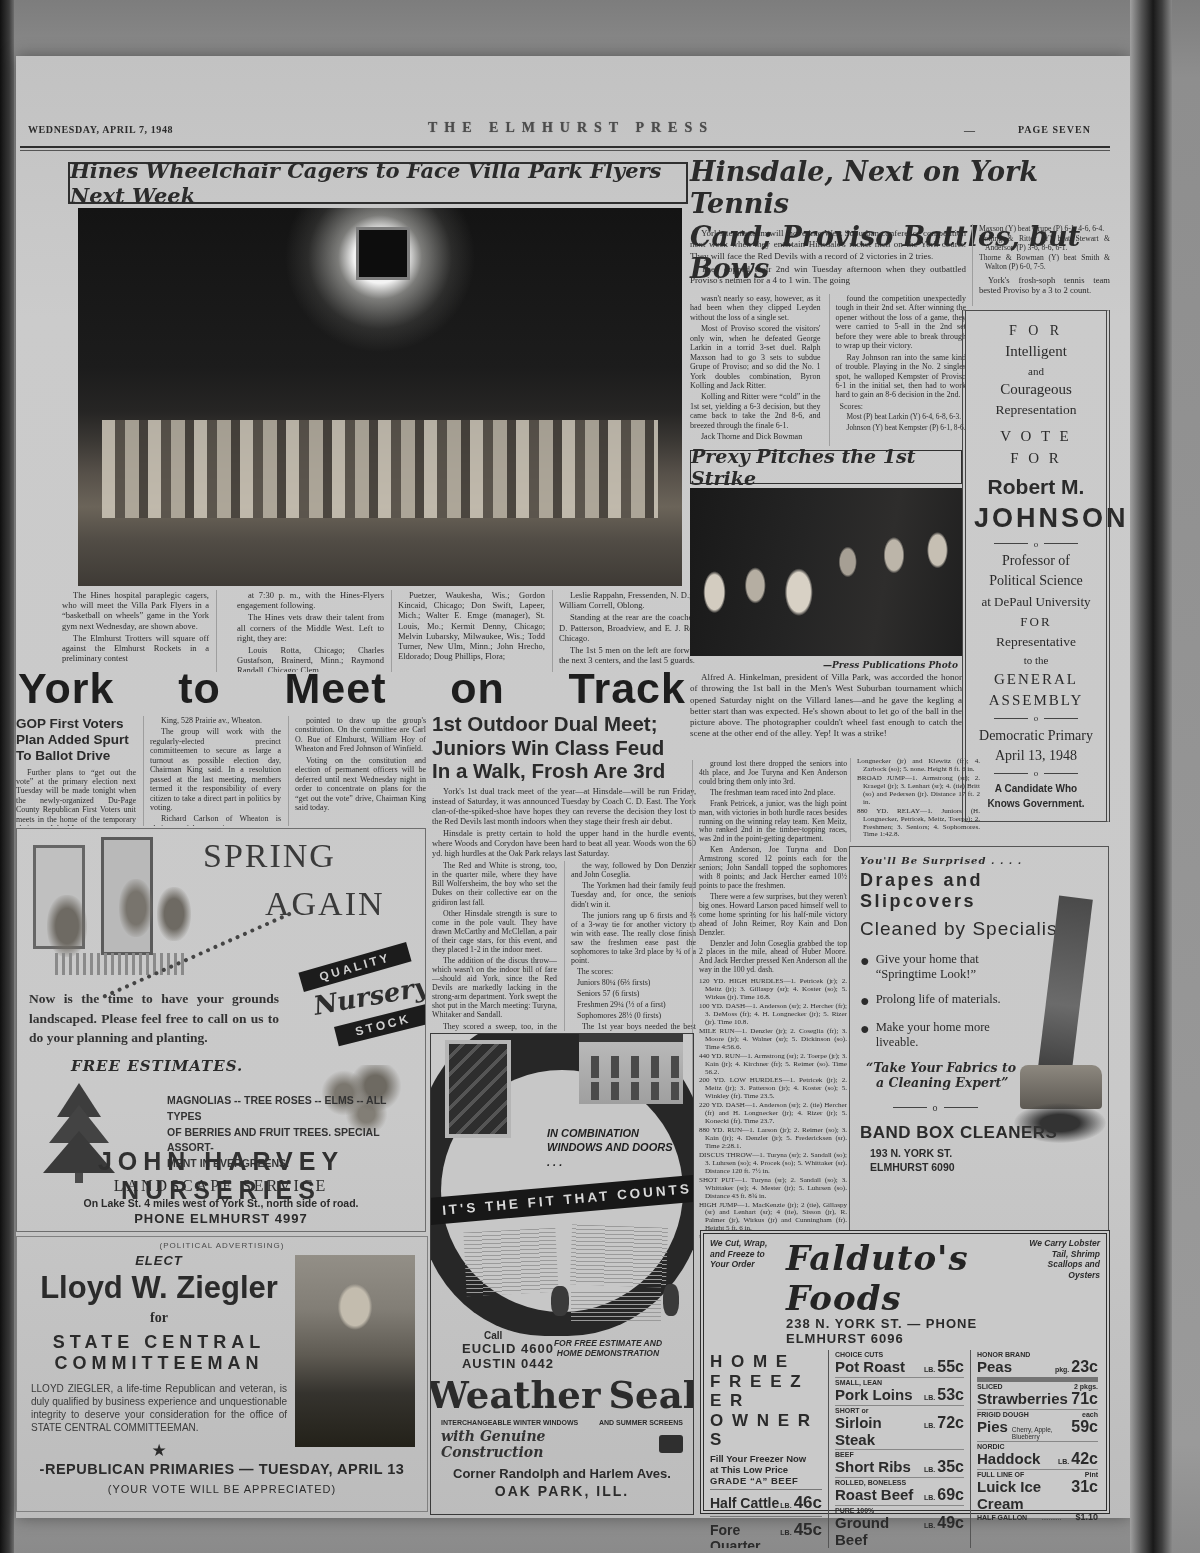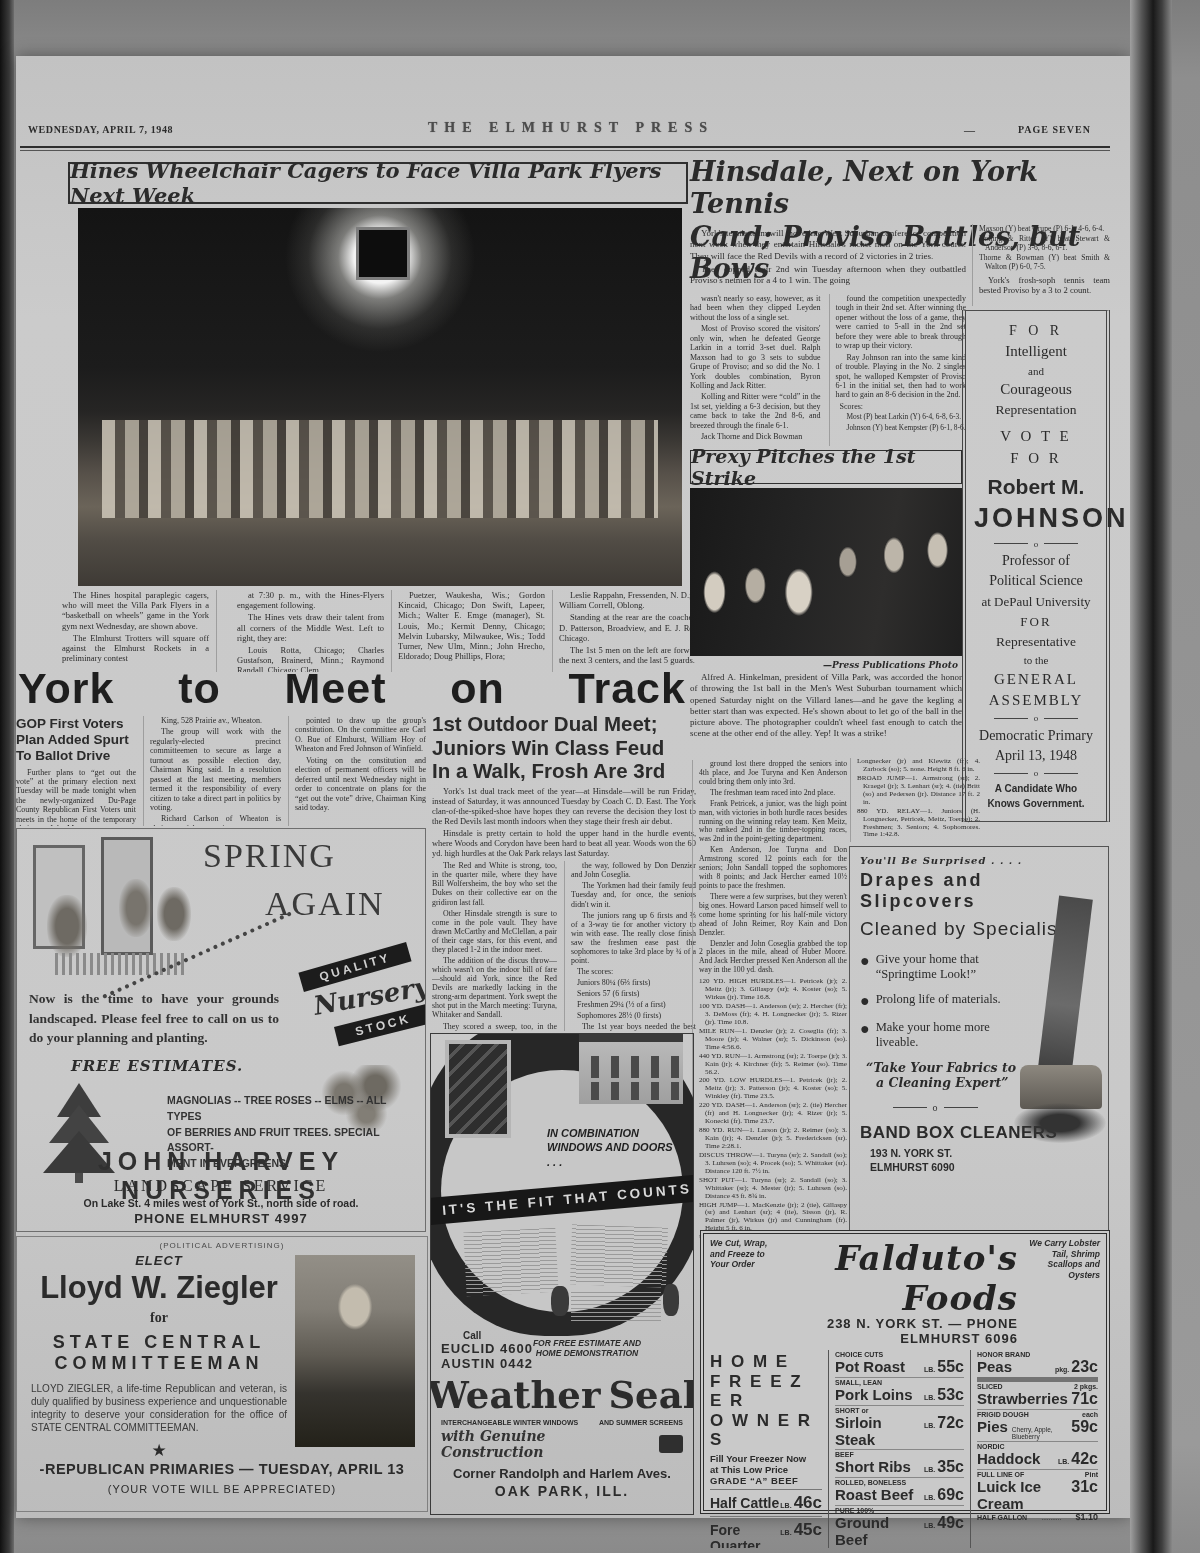--- a/index.html
+++ b/index.html
@@ -322,21 +322,21 @@
       </div>
       <div class="ab sans" style="left:116px;top:92px;width:128px;font-size:11px;font-weight:700;font-style:italic;color:#1f1f1f;line-height:1.3">IN COMBINATION WINDOWS AND DOORS . . .</div>
       <div class="ab sans" style="left:-6px;top:152px;width:284px;height:27px;background:#181818;color:#d8d8d8;font-size:13.5px;font-weight:700;letter-spacing:3px;text-align:center;line-height:27px;transform:rotate(-5deg)">IT'S THE FIT THAT COUNTS</div>
       <div class="ab tinyprint" style="left:34px;top:196px;width:92px;height:64px;transform:rotate(-3deg)"></div>
       <div class="ab tinyprint" style="left:140px;top:192px;width:96px;height:60px;transform:rotate(2deg)"></div>
       <div class="ab tinyprint" style="left:140px;top:258px;width:90px;height:30px"></div>
       <div class="ab" style="left:120px;top:252px;width:18px;height:30px;border-radius:40%;background:#3a3a3a"></div>
       <div class="ab" style="left:232px;top:250px;width:16px;height:32px;border-radius:40%;background:#3a3a3a"></div>
     </div>
     <div style="margin-top:296px;padding:0 10px">
-      <div style="display:flex;justify-content:flex-start">
+      <div style="display:flex;justify-content:center">
         <div>
           <div class="sans" style="font-size:10px;font-weight:700;padding-left:22px">Call</div>
           <div class="sans" style="font-size:13px;font-weight:700;letter-spacing:1px">EUCLID 4600</div>
           <div class="sans" style="font-size:13px;font-weight:700;letter-spacing:1px">AUSTIN 0442</div>
         </div>
         <div class="sans" style="font-size:8.5px;font-weight:700;font-style:italic;text-align:center;margin-top:8px">
           <div>FOR FREE ESTIMATE AND</div>
           <div>HOME DEMONSTRATION</div>
         </div>
       </div>
@@ -370,21 +370,21 @@
       <div style="font-size:17px;margin-top:6px">★</div>
     </div>
     <div class="ab photo" id="ziegler-photo" style="right:12px;top:18px;width:120px;height:192px"></div>
     <div class="ab sans" style="left:0;top:224px;width:100%;text-align:center;font-size:14.5px;font-weight:700;letter-spacing:.5px">-REPUBLICAN PRIMARIES — TUESDAY, APRIL 13</div>
     <div class="ab sans" style="left:0;top:246px;width:100%;text-align:center;font-size:11px;letter-spacing:1px">(YOUR VOTE WILL BE APPRECIATED)</div>
   </div>
 
   <div class="ab" style="left:684px;top:1174px;width:410px;height:284px;border:4px double #2e2e2e;padding:4px 6px;background:#c9c9c9">
     <div style="display:flex;align-items:flex-start;gap:4px">
       <div class="sans" style="width:72px;font-size:8.5px;font-weight:700;font-style:italic;line-height:1.25">We Cut, Wrap, and Freeze to Your Order</div>
-      <div style="flex:1;text-align:right">
+      <div style="flex:1;text-align:left">
         <div style="font-family:'DejaVu Serif',serif;font-style:italic;font-weight:700;font-size:34px;letter-spacing:1px;color:#242424">Falduto's Foods</div>
         <div class="sans" style="font-size:13px;font-weight:700;letter-spacing:1px;margin-top:-2px">238 N. YORK ST.  —  PHONE ELMHURST 6096</div>
       </div>
       <div class="sans" style="width:78px;font-size:8.5px;font-weight:700;font-style:italic;line-height:1.25;text-align:right">We Carry Lobster Tail, Shrimp Scallops and Oysters</div>
     </div>
     <div style="display:flex;margin-top:4px;height:198px;overflow:hidden">
 
       <div class="sans" style="width:118px;padding:2px 6px 0 0">
         <div style="font-size:17px;font-weight:700;letter-spacing:2px;line-height:1.15">
           <div>H O M E</div>

